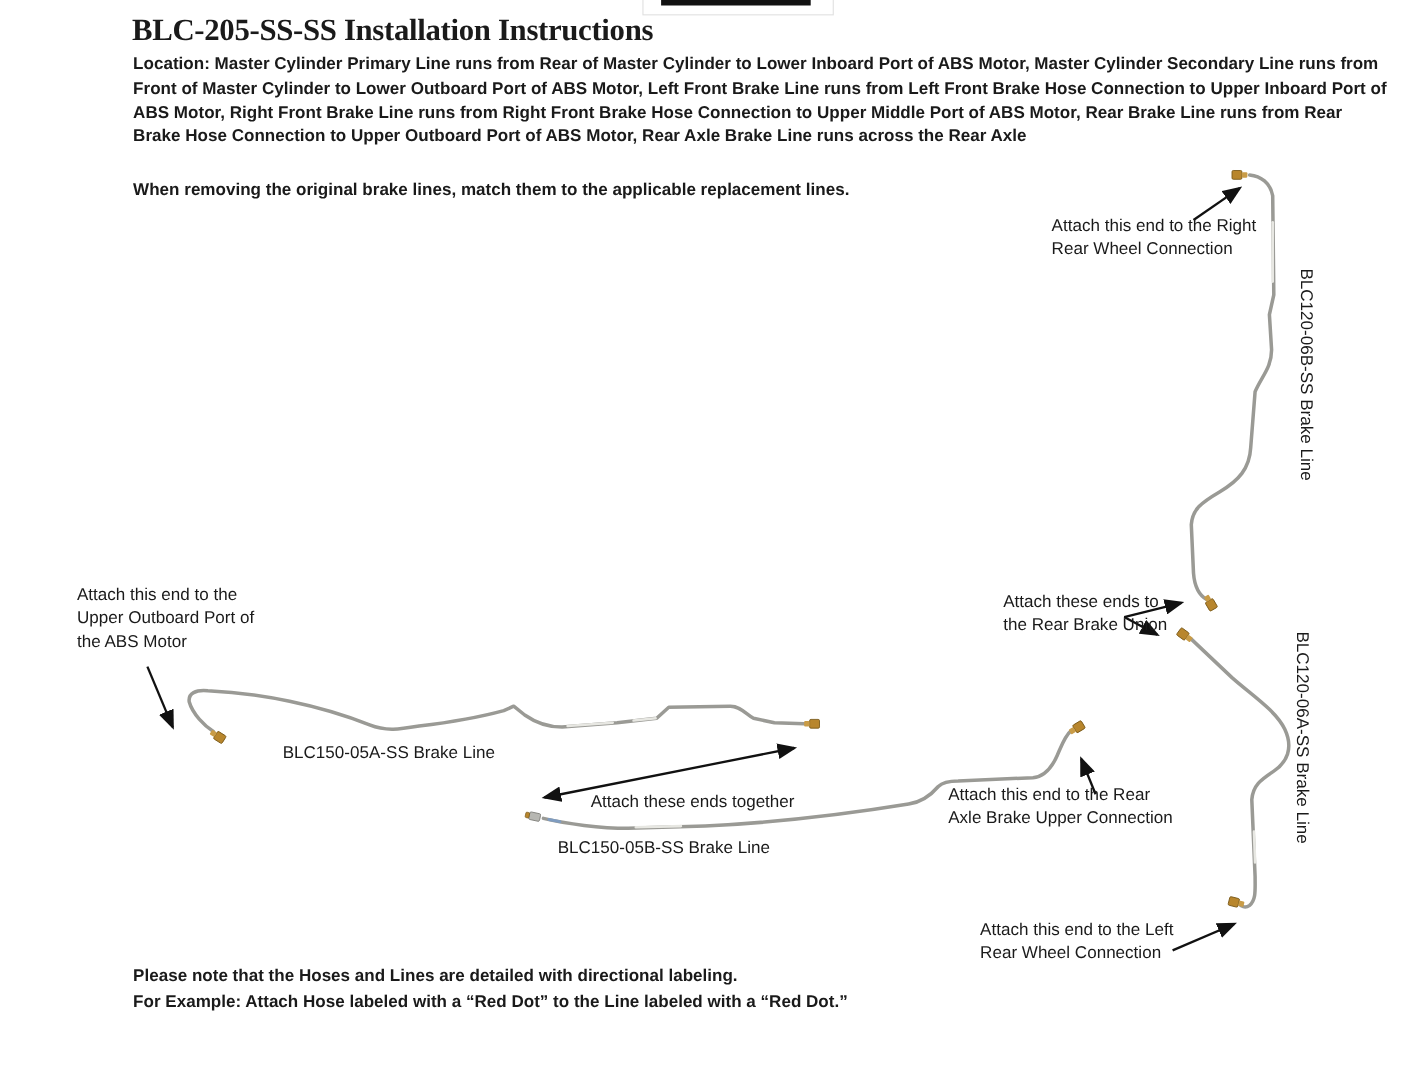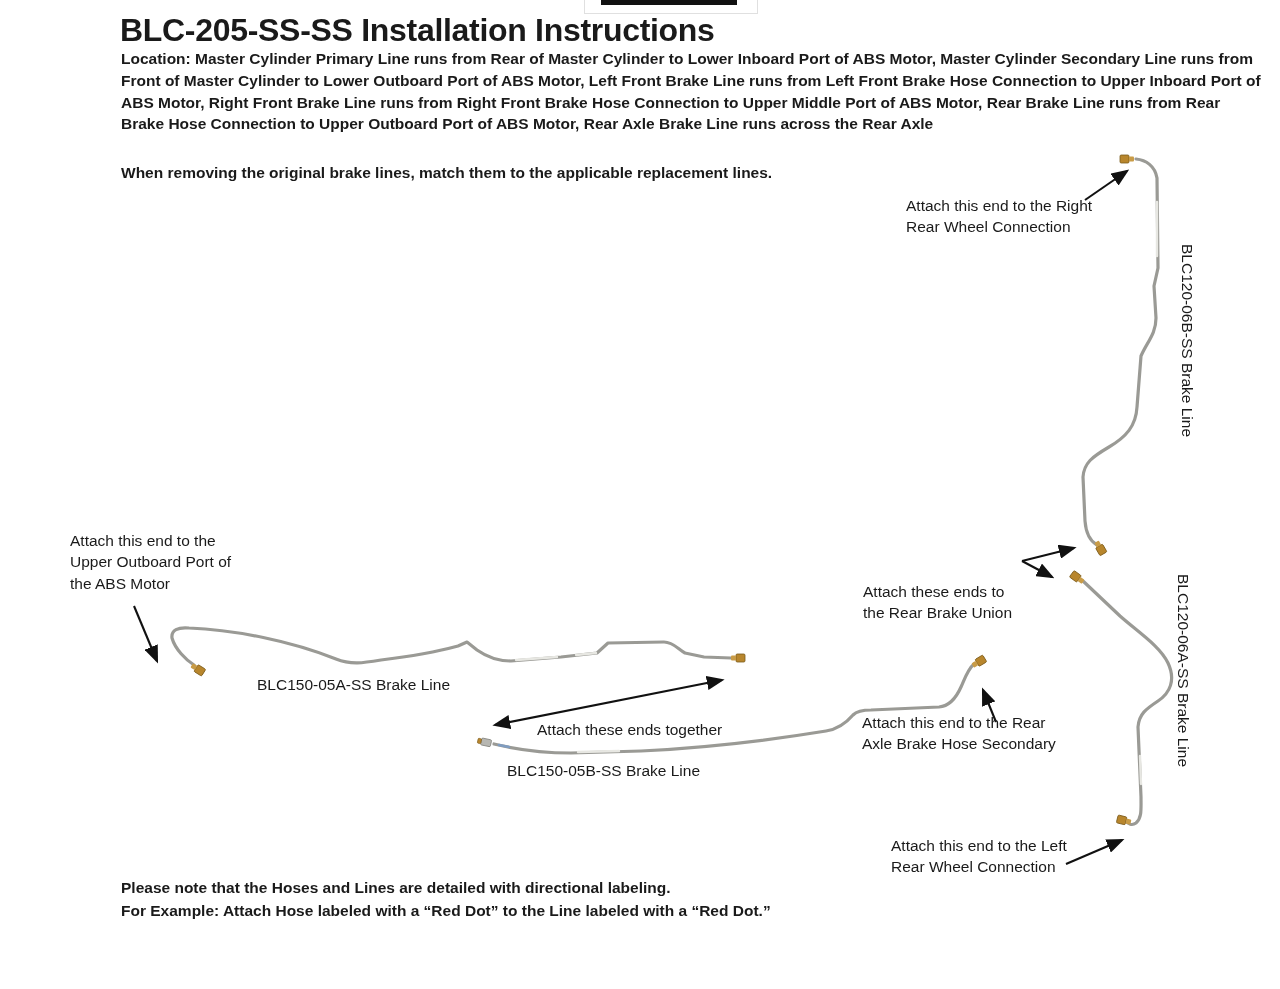--- a/index.html
+++ b/index.html
@@ -7,21 +7,21 @@
     --brass:#b8862d; --brass-dark:#7a5a1a; --brass-light:#c99c47;
     --silver:#b7b7b2; --silver-dark:#82827c; --arrow:#111111;
     --topbar:#111111; --band-blue:#7f9cc0;
   }
   html,body{margin:0;padding:0;}
   body{
     width:1280px;height:989px;position:relative;background:#ffffff;
     font-family:"Liberation Sans",sans-serif;color:var(--text);overflow:hidden;
   }
   .abs{position:absolute;}
-  .page-title{left:120px;top:12px;font-size:32px;font-weight:bold;letter-spacing:-0.3px;white-space:nowrap;}
+  .page-title{left:120px;top:12px;font-size:28px;font-weight:bold;letter-spacing:-0.3px;white-space:nowrap;font-family:Liberation Serif, serif;}
   .location{left:121px;top:48px;width:1140px;font-size:15.5px;font-weight:bold;line-height:21.8px;}
   .removal{left:121px;top:164px;font-size:15.5px;font-weight:bold;white-space:nowrap;}
   .footer-line{left:121px;font-size:15.5px;font-weight:bold;white-space:nowrap;}
   .ann{font-size:15.5px;line-height:21.3px;white-space:nowrap;}
   .part-label{font-size:15.5px;white-space:nowrap;}
   .vlabel{transform:rotate(90deg);transform-origin:0 0;}
   .diagram-svg{left:0;top:0;}
   .topbar-outline{left:584px;top:-4px;width:172px;height:16px;border:1px solid #e0e0e0;}
   .topbar-bar{left:601px;top:0;width:136px;height:5px;background:var(--topbar);}
 </style>
@@ -99,41 +99,41 @@
       <path d="M1085,200 L1127,171" marker-end="url(#ah)"></path>
       <path d="M1022,561 L1074,548" marker-end="url(#ah)"></path>
       <path d="M1022,561 L1052,577" marker-end="url(#ah)"></path>
       <path d="M134,606 L157,661" marker-end="url(#ah)"></path>
       <path d="M495,725 C560,712 640,696 722,680" marker-start="url(#ah)" marker-end="url(#ah)"></path>
       <path d="M996,722 L983,690" marker-end="url(#ah)"></path>
       <path d="M1066,864 L1122,840" marker-end="url(#ah)"></path>
     </g>
   </svg>
 
-  <div class="abs ann" style="left:906px;top:195px;">
+  <div class="abs ann" style="left:956px;top:195px;">
     <div>Attach this end to the Right</div>
     <div>Rear Wheel Connection</div>
   </div>
 
-  <div class="abs ann" style="left:863px;top:537px;margin-top:44px;">
+  <div class="abs ann" style="left:912px;top:537px;">
     <div>Attach these ends to</div>
     <div>the Rear Brake Union</div>
   </div>
 
   <div class="abs ann" style="left:70px;top:530px;">
     <div>Attach this end to the</div>
     <div>Upper Outboard Port of</div>
     <div>the ABS Motor</div>
   </div>
 
   <div class="abs ann" style="left:537px;top:719px;">Attach these ends together</div>
 
   <div class="abs ann" style="left:862px;top:712px;">
     <div>Attach this end to the Rear</div>
-    <div>Axle Brake Hose Secondary</div>
+    <div>Axle Brake Upper Connection</div>
   </div>
 
   <div class="abs ann" style="left:891px;top:835px;">
     <div>Attach this end to the Left</div>
     <div>Rear Wheel Connection</div>
   </div>
 
   <div class="abs part-label" style="left:246px;top:676px;margin-left:11px;">BLC150-05A-SS Brake Line</div>
   <div class="abs part-label" style="left:507px;top:762px;">BLC150-05B-SS Brake Line</div>
   <div class="abs part-label vlabel" style="left:1196px;top:244px;">BLC120-06B-SS Brake Line</div>

